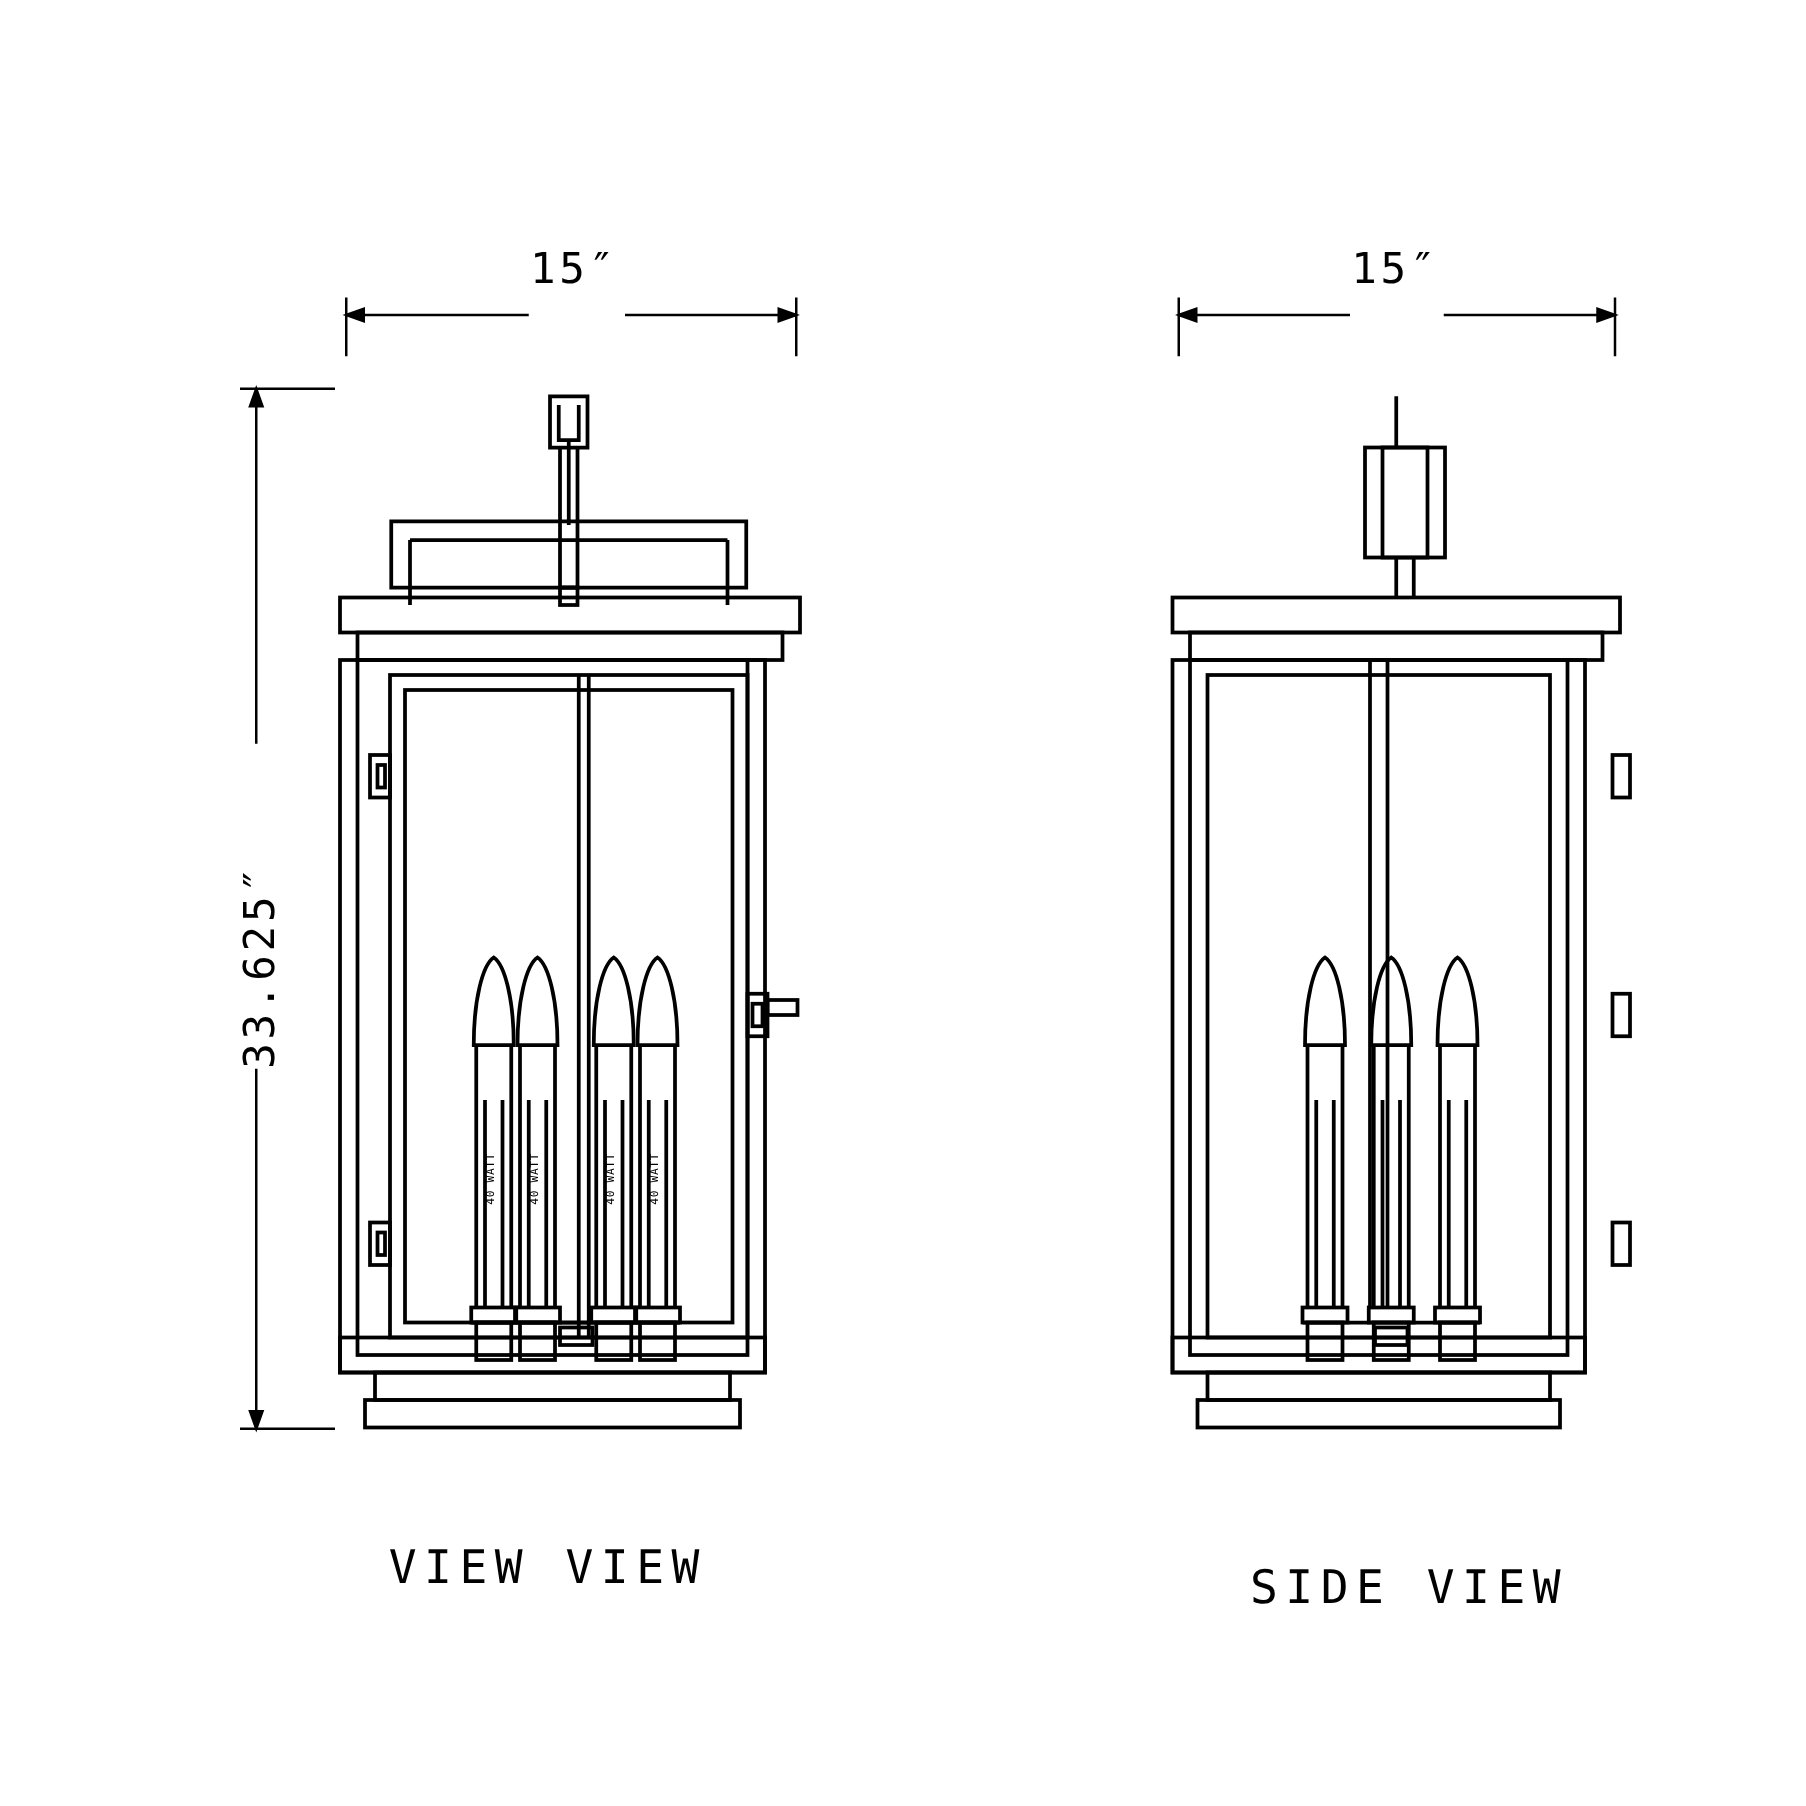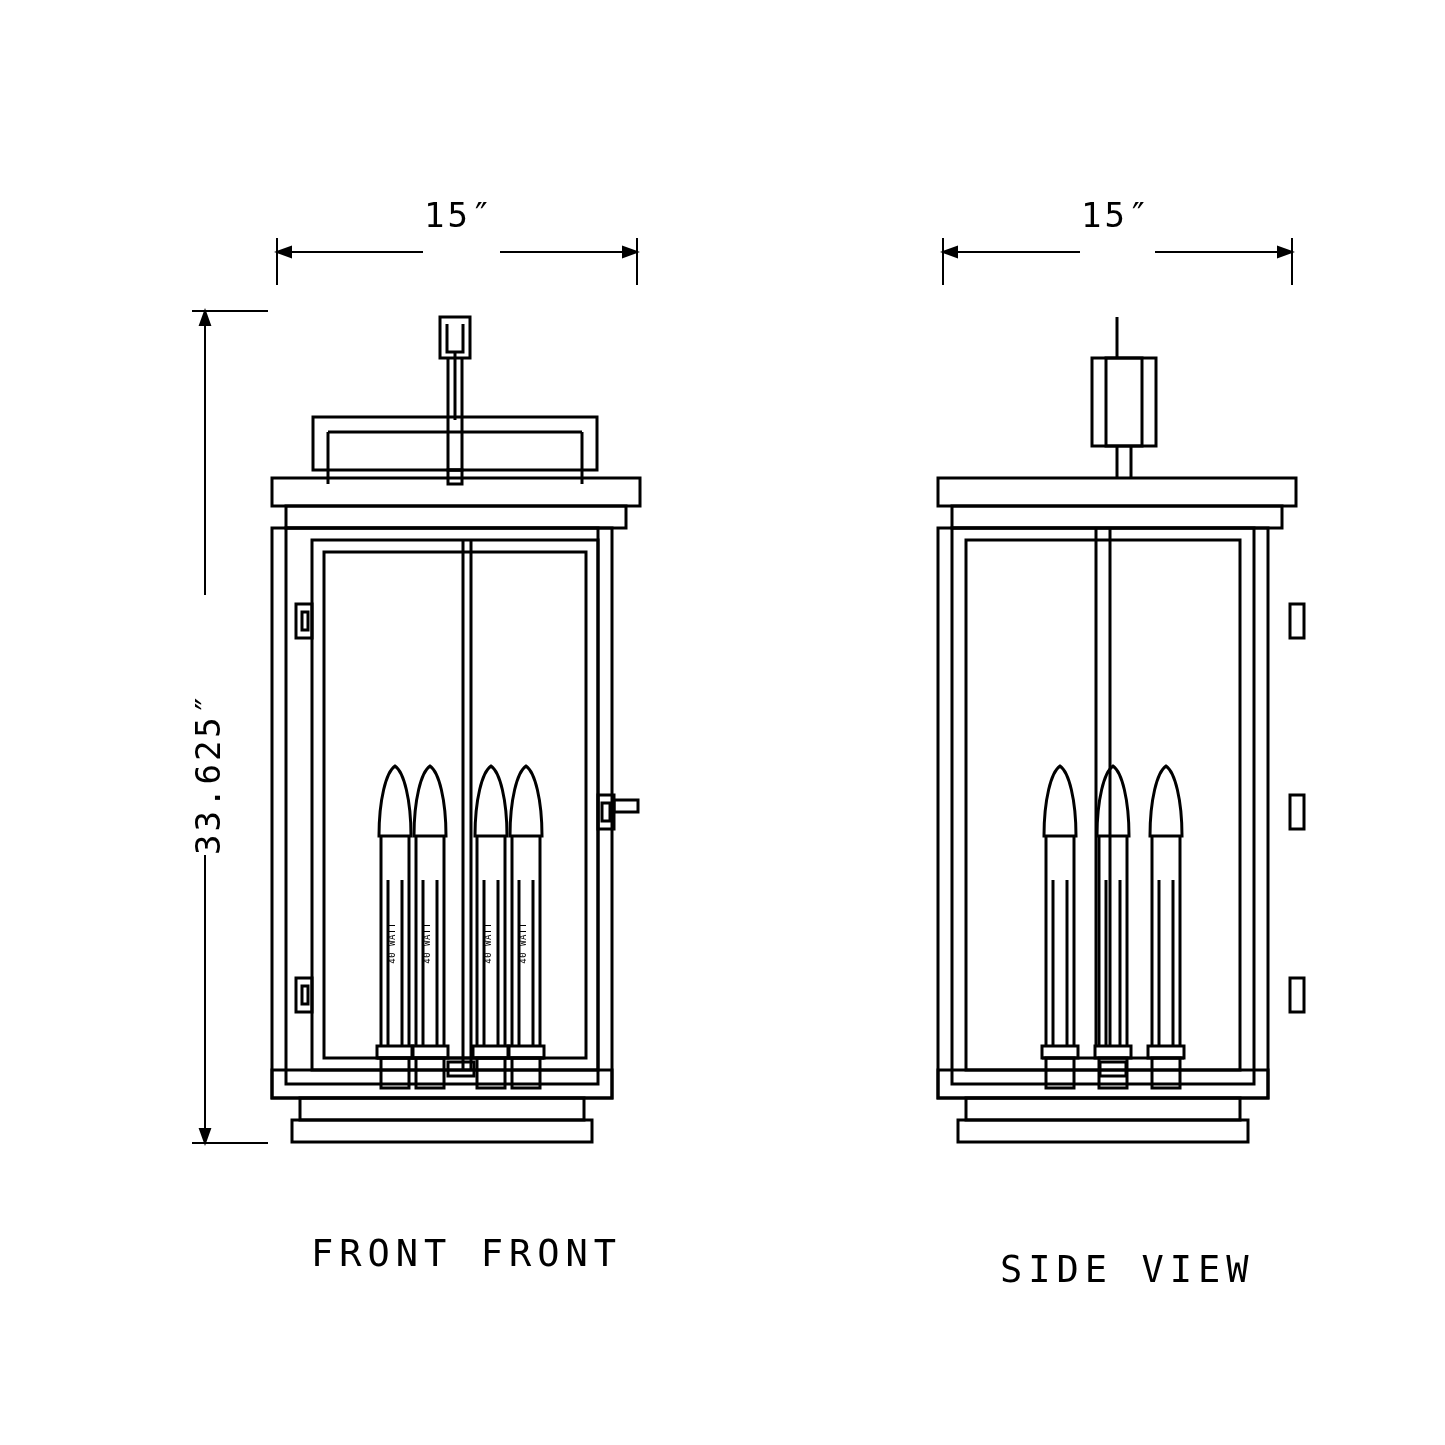--- a/index.html
+++ b/index.html
@@ -221,17 +221,17 @@
       <text x="526" y="943" text-anchor="middle" transform="rotate(-90 526 943)">40 WATT</text>
     </g>
   </svg>
 
   <div class="lbl dim-text" style="left:424px; top:195px;">15″</div>
 
   <div class="lbl dim-text" style="left:1081px; top:195px;">15″</div>
 
   <div class="lbl dim-text-vert" style="left:188px; top:855px;">33.625″</div>
 
-  <div class="lbl view-title" style="left:311px; top:1232px;">FRONT FRONT</div>
+  <div class="lbl view-title" style="left:311px; top:1232px;">VIEW VIEW</div>
 
   <div class="lbl view-title" style="left:1000px; top:1232px;margin-top:16px;">SIDE VIEW</div>
 
 </div>
 
 </body></html>

